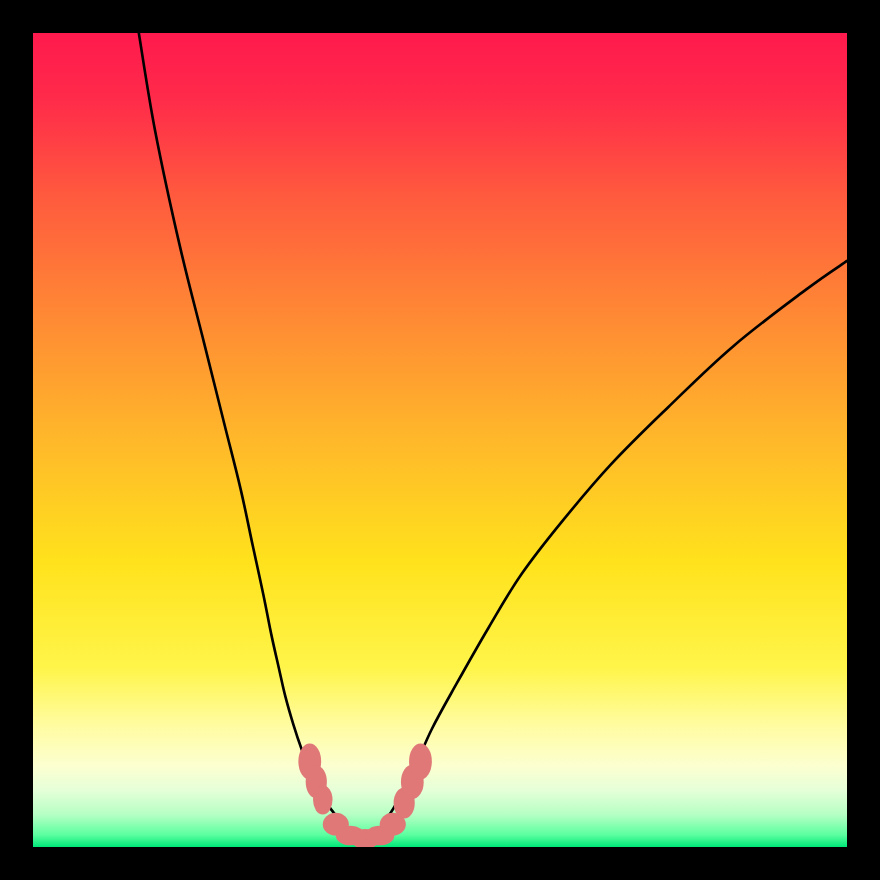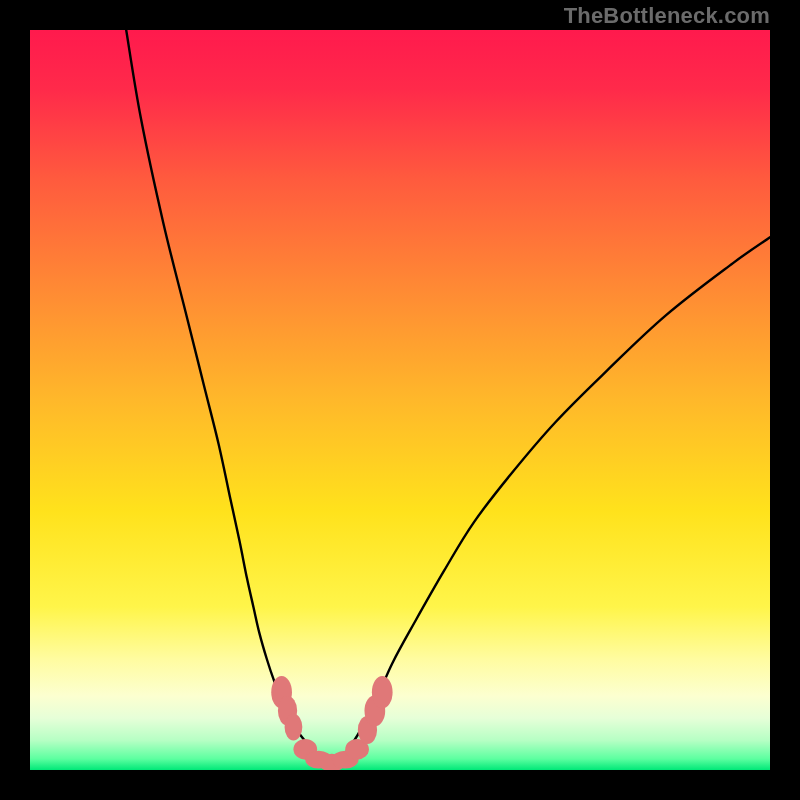--- a/index.html
+++ b/index.html
@@ -48,21 +48,20 @@
     left: 0;
     top: 0;
     width: 100%;
     height: 100%;
   }
 </style>
 </head>
 <body>
 
 <div class="frame">
-  <div class="watermark">TheBottleneck.com</div>
 
   <div class="plot-area">
     <svg class="gradient" viewBox="0 0 740 740" preserveAspectRatio="none">
       <defs>
         <linearGradient id="bg-grad" x1="0" y1="0" x2="0" y2="1">
             <stop offset="0%" stop-color="#ff1a4d"></stop>
             <stop offset="8%" stop-color="#ff2a4a"></stop>
             <stop offset="20%" stop-color="#ff5a3e"></stop>
             <stop offset="35%" stop-color="#ff8a34"></stop>
             <stop offset="50%" stop-color="#ffb82a"></stop>

